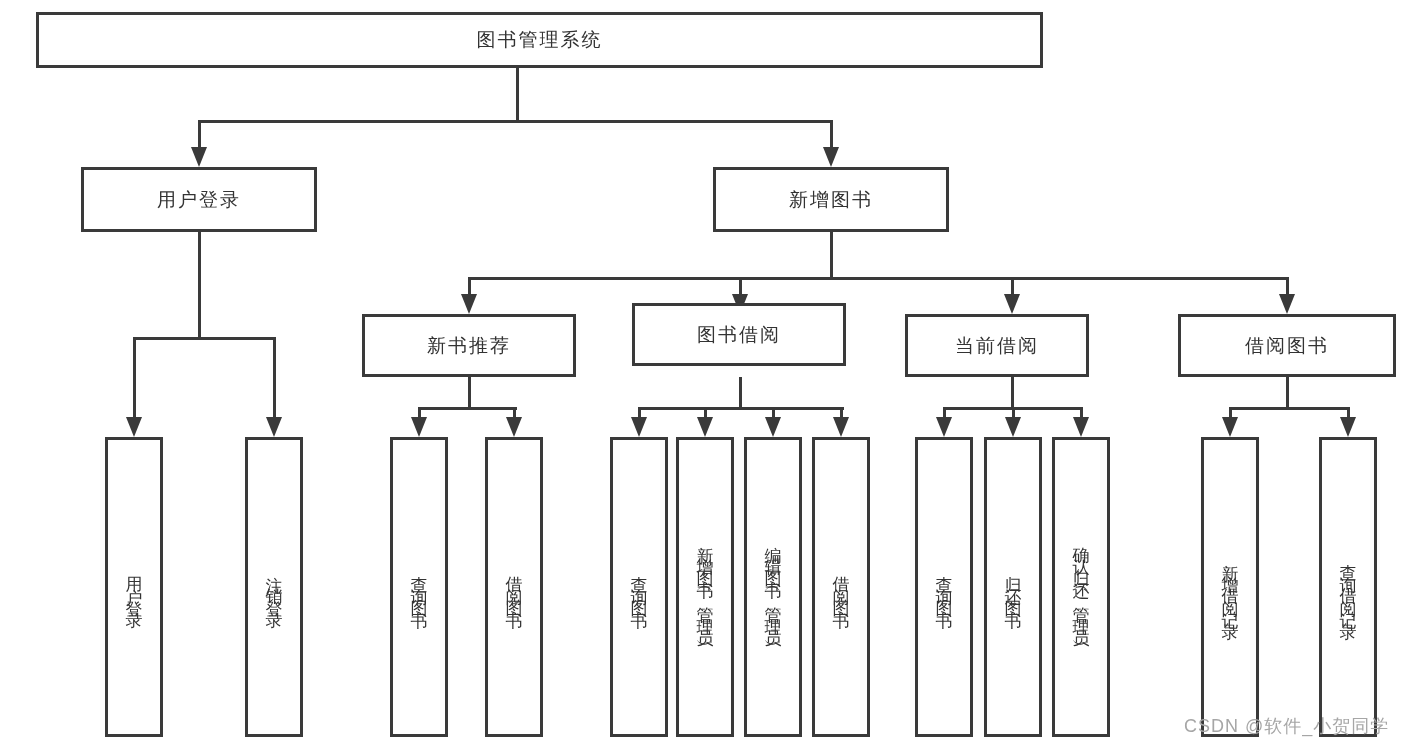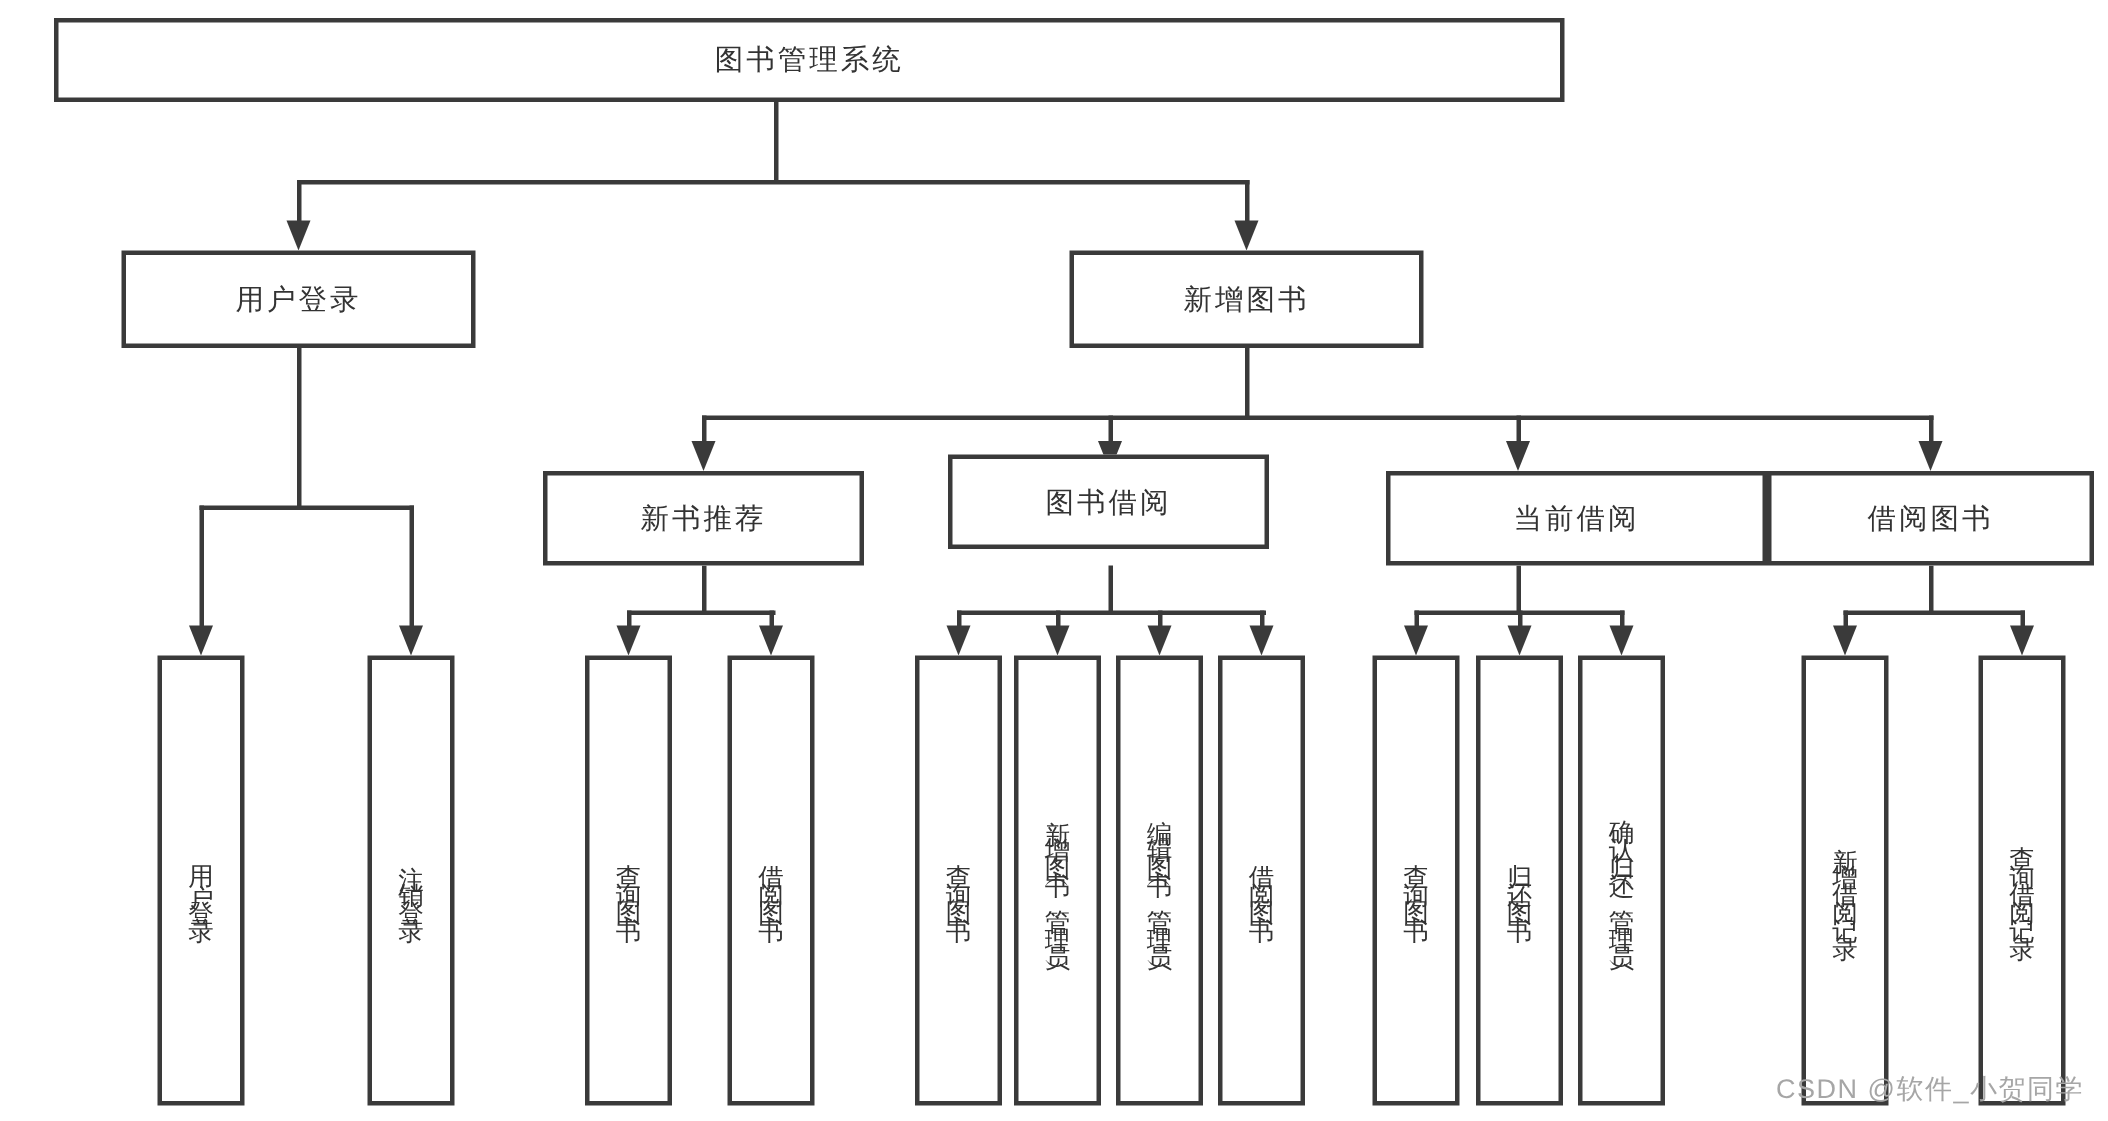--- a/index.html
+++ b/index.html
@@ -138,21 +138,21 @@
   <div class="hbox" style="left:713px;top:167px;width:236px;height:65px;">
     <span>新增图书</span>
   </div>
 
   <div class="hbox" style="left:362px;top:314px;width:214px;height:63px;">
     <span>新书推荐</span>
   </div>
   <div class="hbox" style="left:632px;top:303px;width:214px;height:63px;">
     <span>图书借阅</span>
   </div>
-  <div class="hbox" style="left:924px;top:314px;width:254px;height:63px;">
+  <div class="hbox" style="left:905px;top:314px;width:184px;height:63px;">
     <span>当前借阅</span>
   </div>
   <div class="hbox" style="left:1178px;top:314px;width:218px;height:63px;">
     <span>借阅图书</span>
   </div>
 
   <div class="vbox" style="left:105px;">
     <span>用户登录</span>
   </div>
   <div class="vbox" style="left:245px;">

